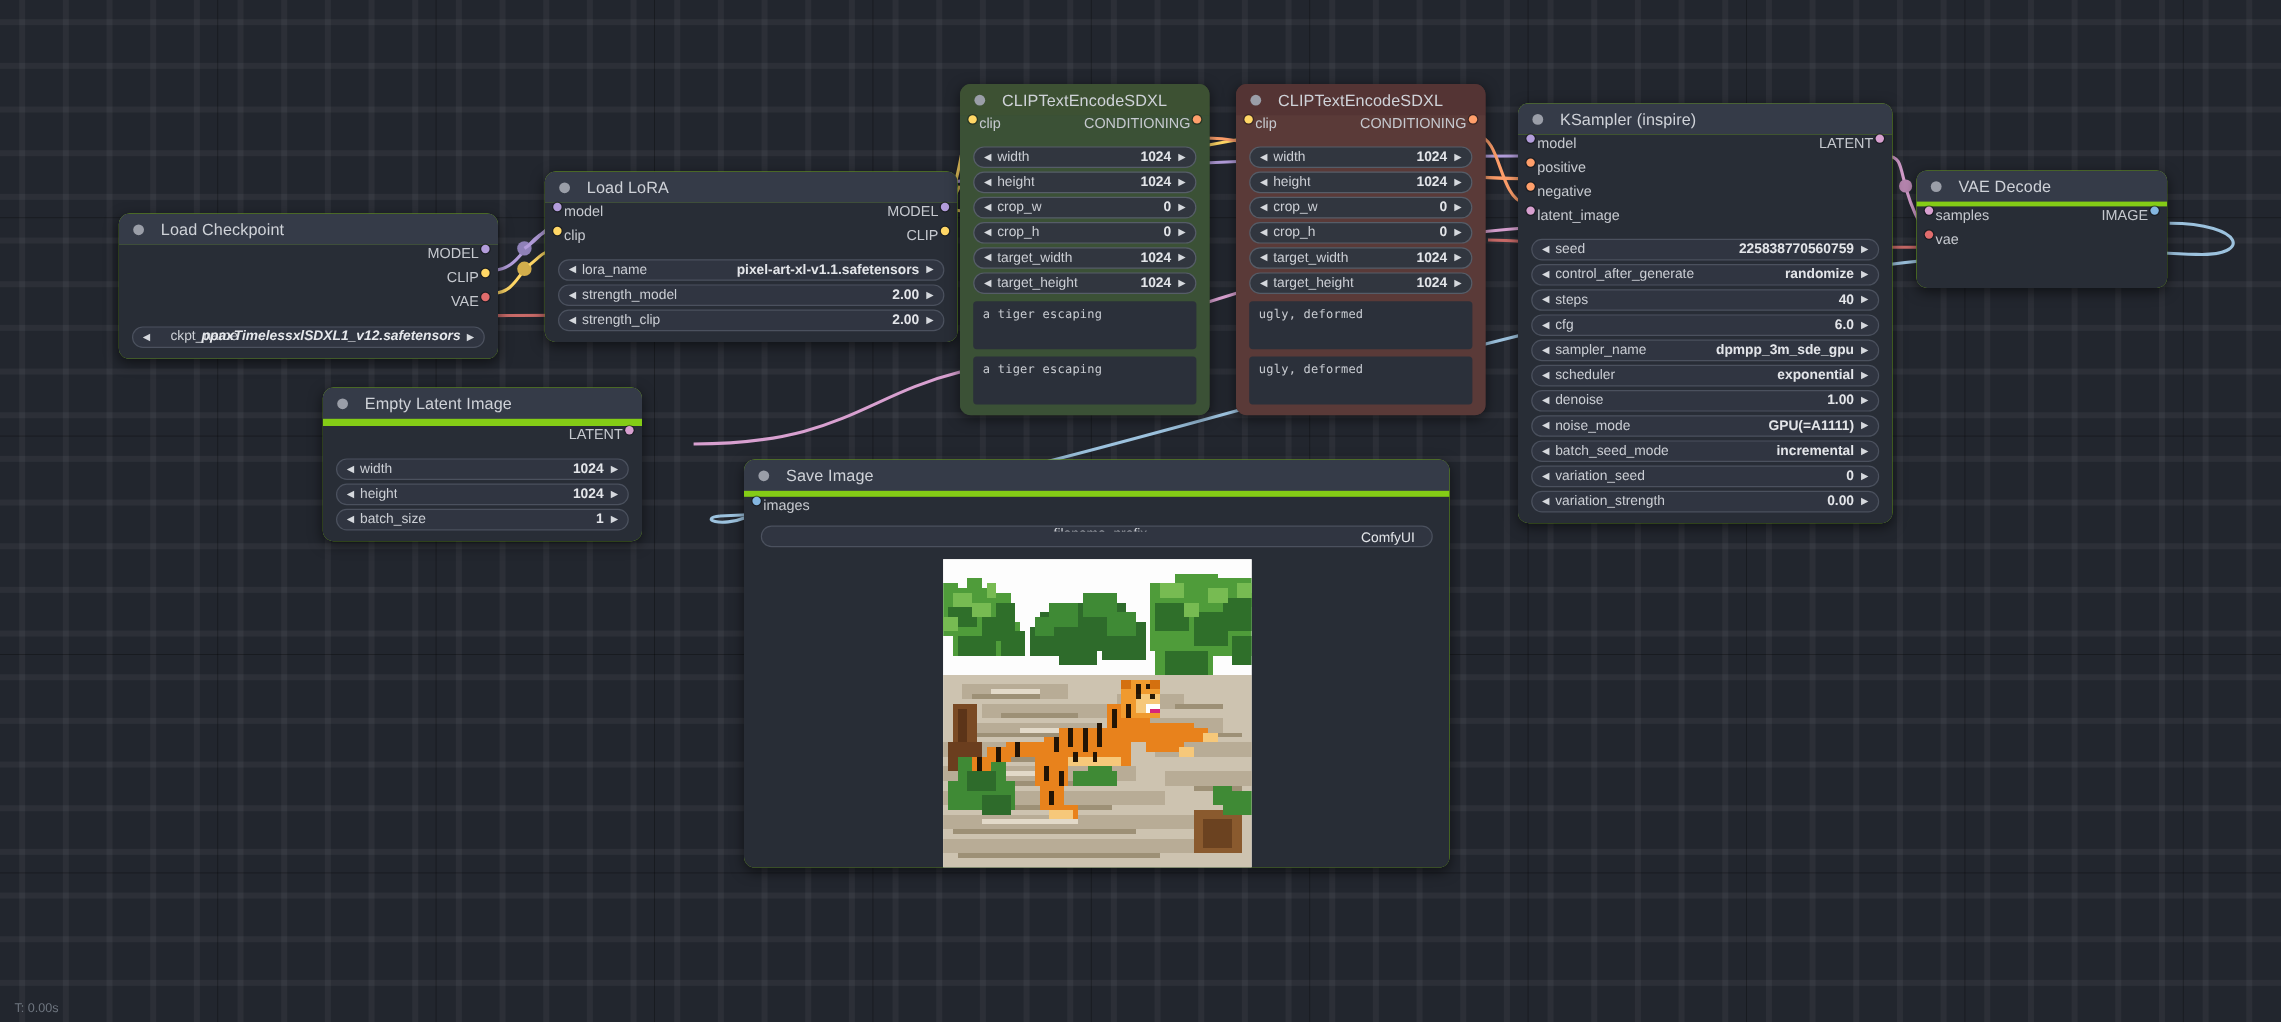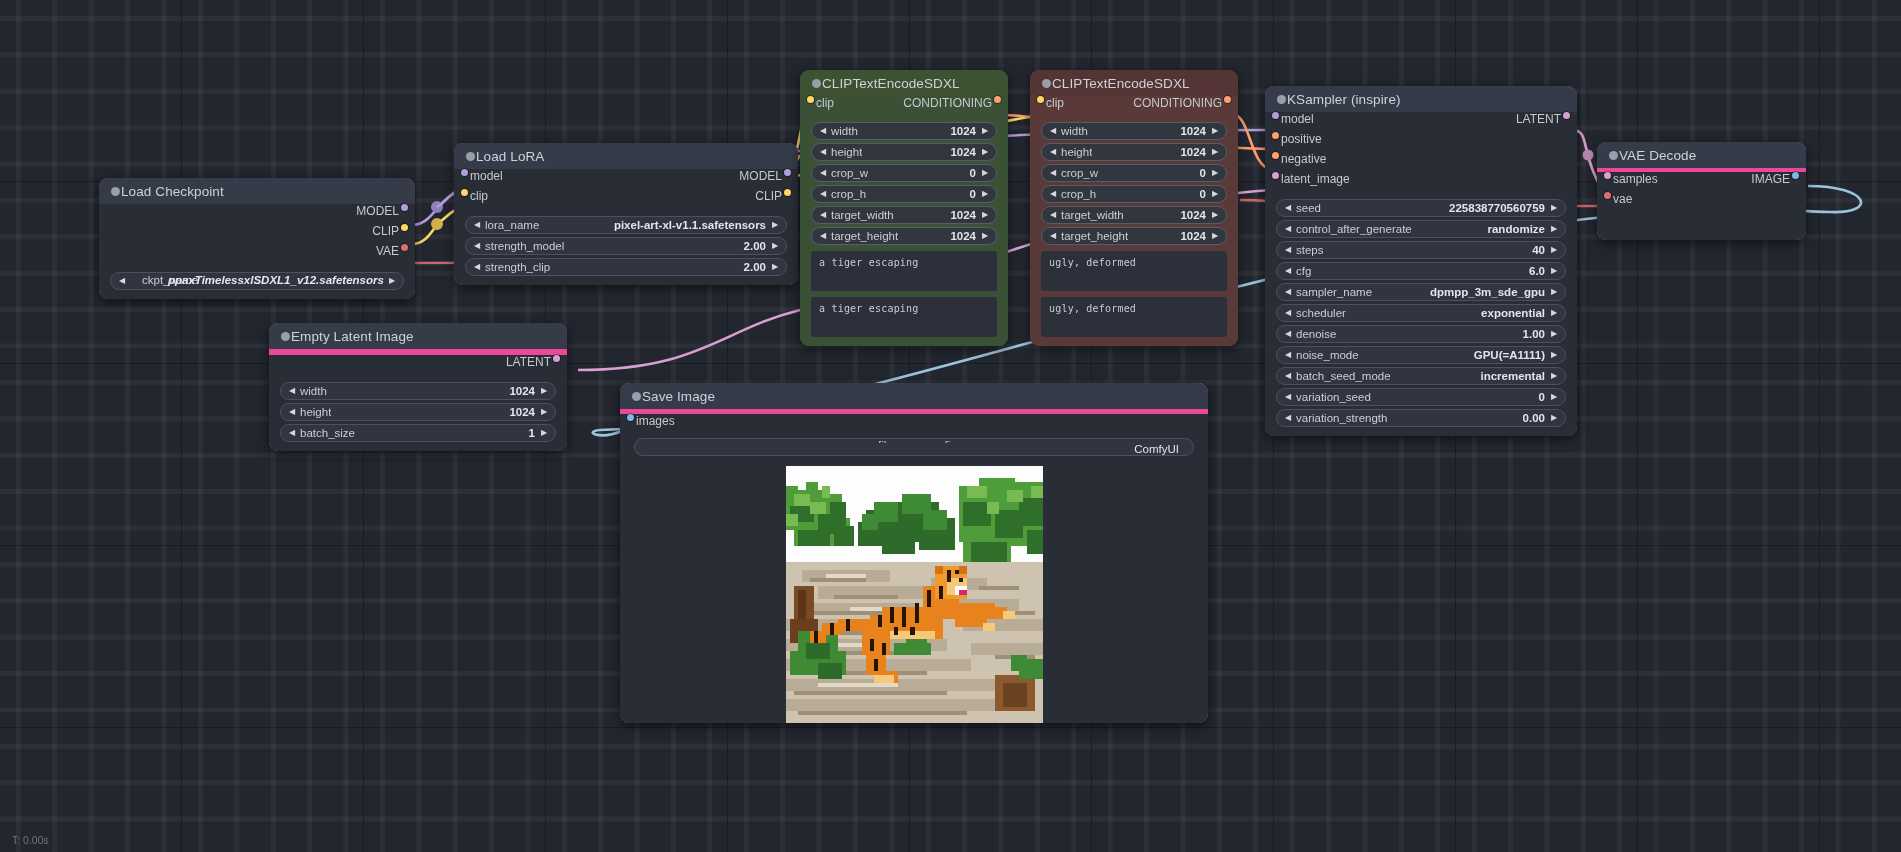--- a/index.html
+++ b/index.html
@@ -32,33 +32,33 @@
       16px 18.5px,
       18.5px 16px;
   }
 
   #wires { position: absolute; inset: 0; pointer-events: none; }
 
   
   .node {
     position: absolute;
     border-radius: 9px;
-    background: #ec4899;
+    background: #84cc16;
     box-shadow: 0 3px 11px rgba(0,0,0,0.55);
     overflow: hidden;
     color: #d2d4d9;
   }
   .node .body { background: #282d36; padding: 0 0 9px 0; }
   .node.green { background: #3d5133; }
   .node.green .body { background: #3b5136; }
   .node.red { background: #543434; }
   .node.red .body { background: #5a3a38; }
 
   .title {
-    display: flex; align-items: center; gap: 1px;
+    display: flex; align-items: center; gap: 14px;
     height: 26px; padding: 0 12px;
     font-size: 13.5px; color: #cfd2d8;
     background: #353b48;
     letter-spacing: .1px;
   }
   .node.green .title { background: #3d5133; }
   .node.red .title  { background: #543434; }
   .title .dot { width: 9px; height: 9px; border-radius: 50%; background: #9a9ea8; flex: 0 0 auto; }
 
   
@@ -488,21 +488,21 @@
     </div>
     <div class="slot">
       <span class="pin left" style="background:#e06c6c;"></span>
       <span class="in">
           <span>vae</span>
         </span>
     </div>
   </div>
 </div>
 
-<div class="node" id="n-empty-latent" style="left:269px; top:323px; width:298px;">
+<div class="node" id="n-empty-latent" style="left:269px; top:323px; width:266px;">
   <div class="title">
     <span class="dot"></span>
     <span>Empty Latent Image</span>
   </div>
   <div class="body">
     <div class="slot" style="margin-top:6px;">
       <span class="out">
           <span>LATENT</span>
         </span>
       <span class="pin right" style="background:#d8a0d0;"></span>

